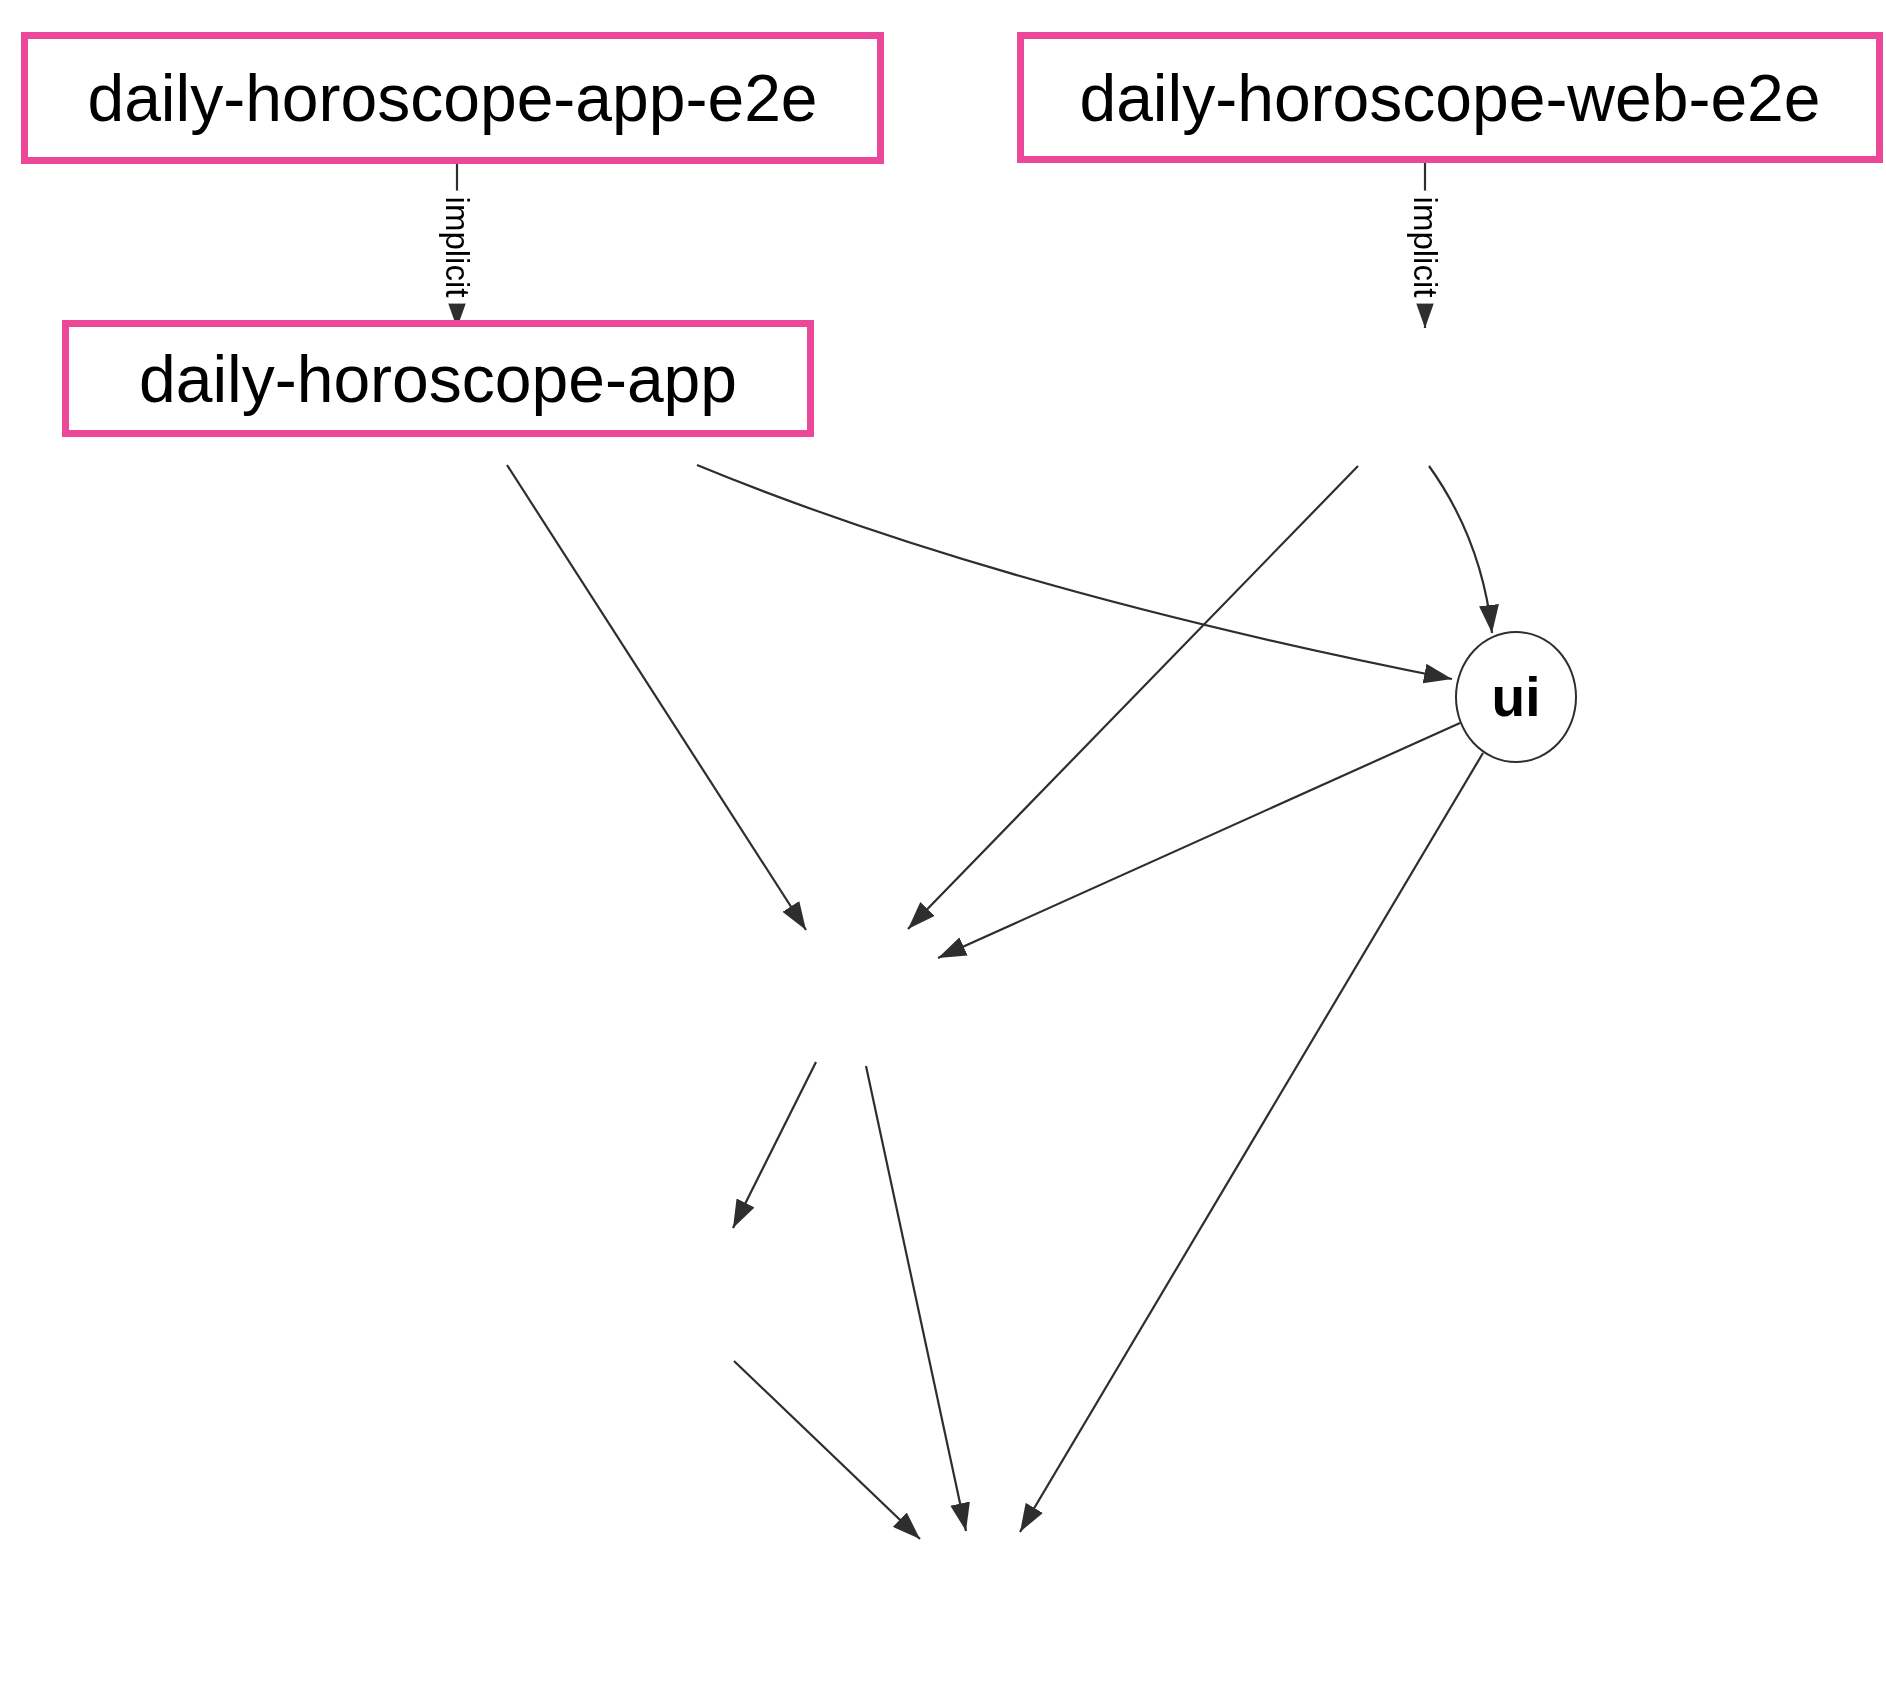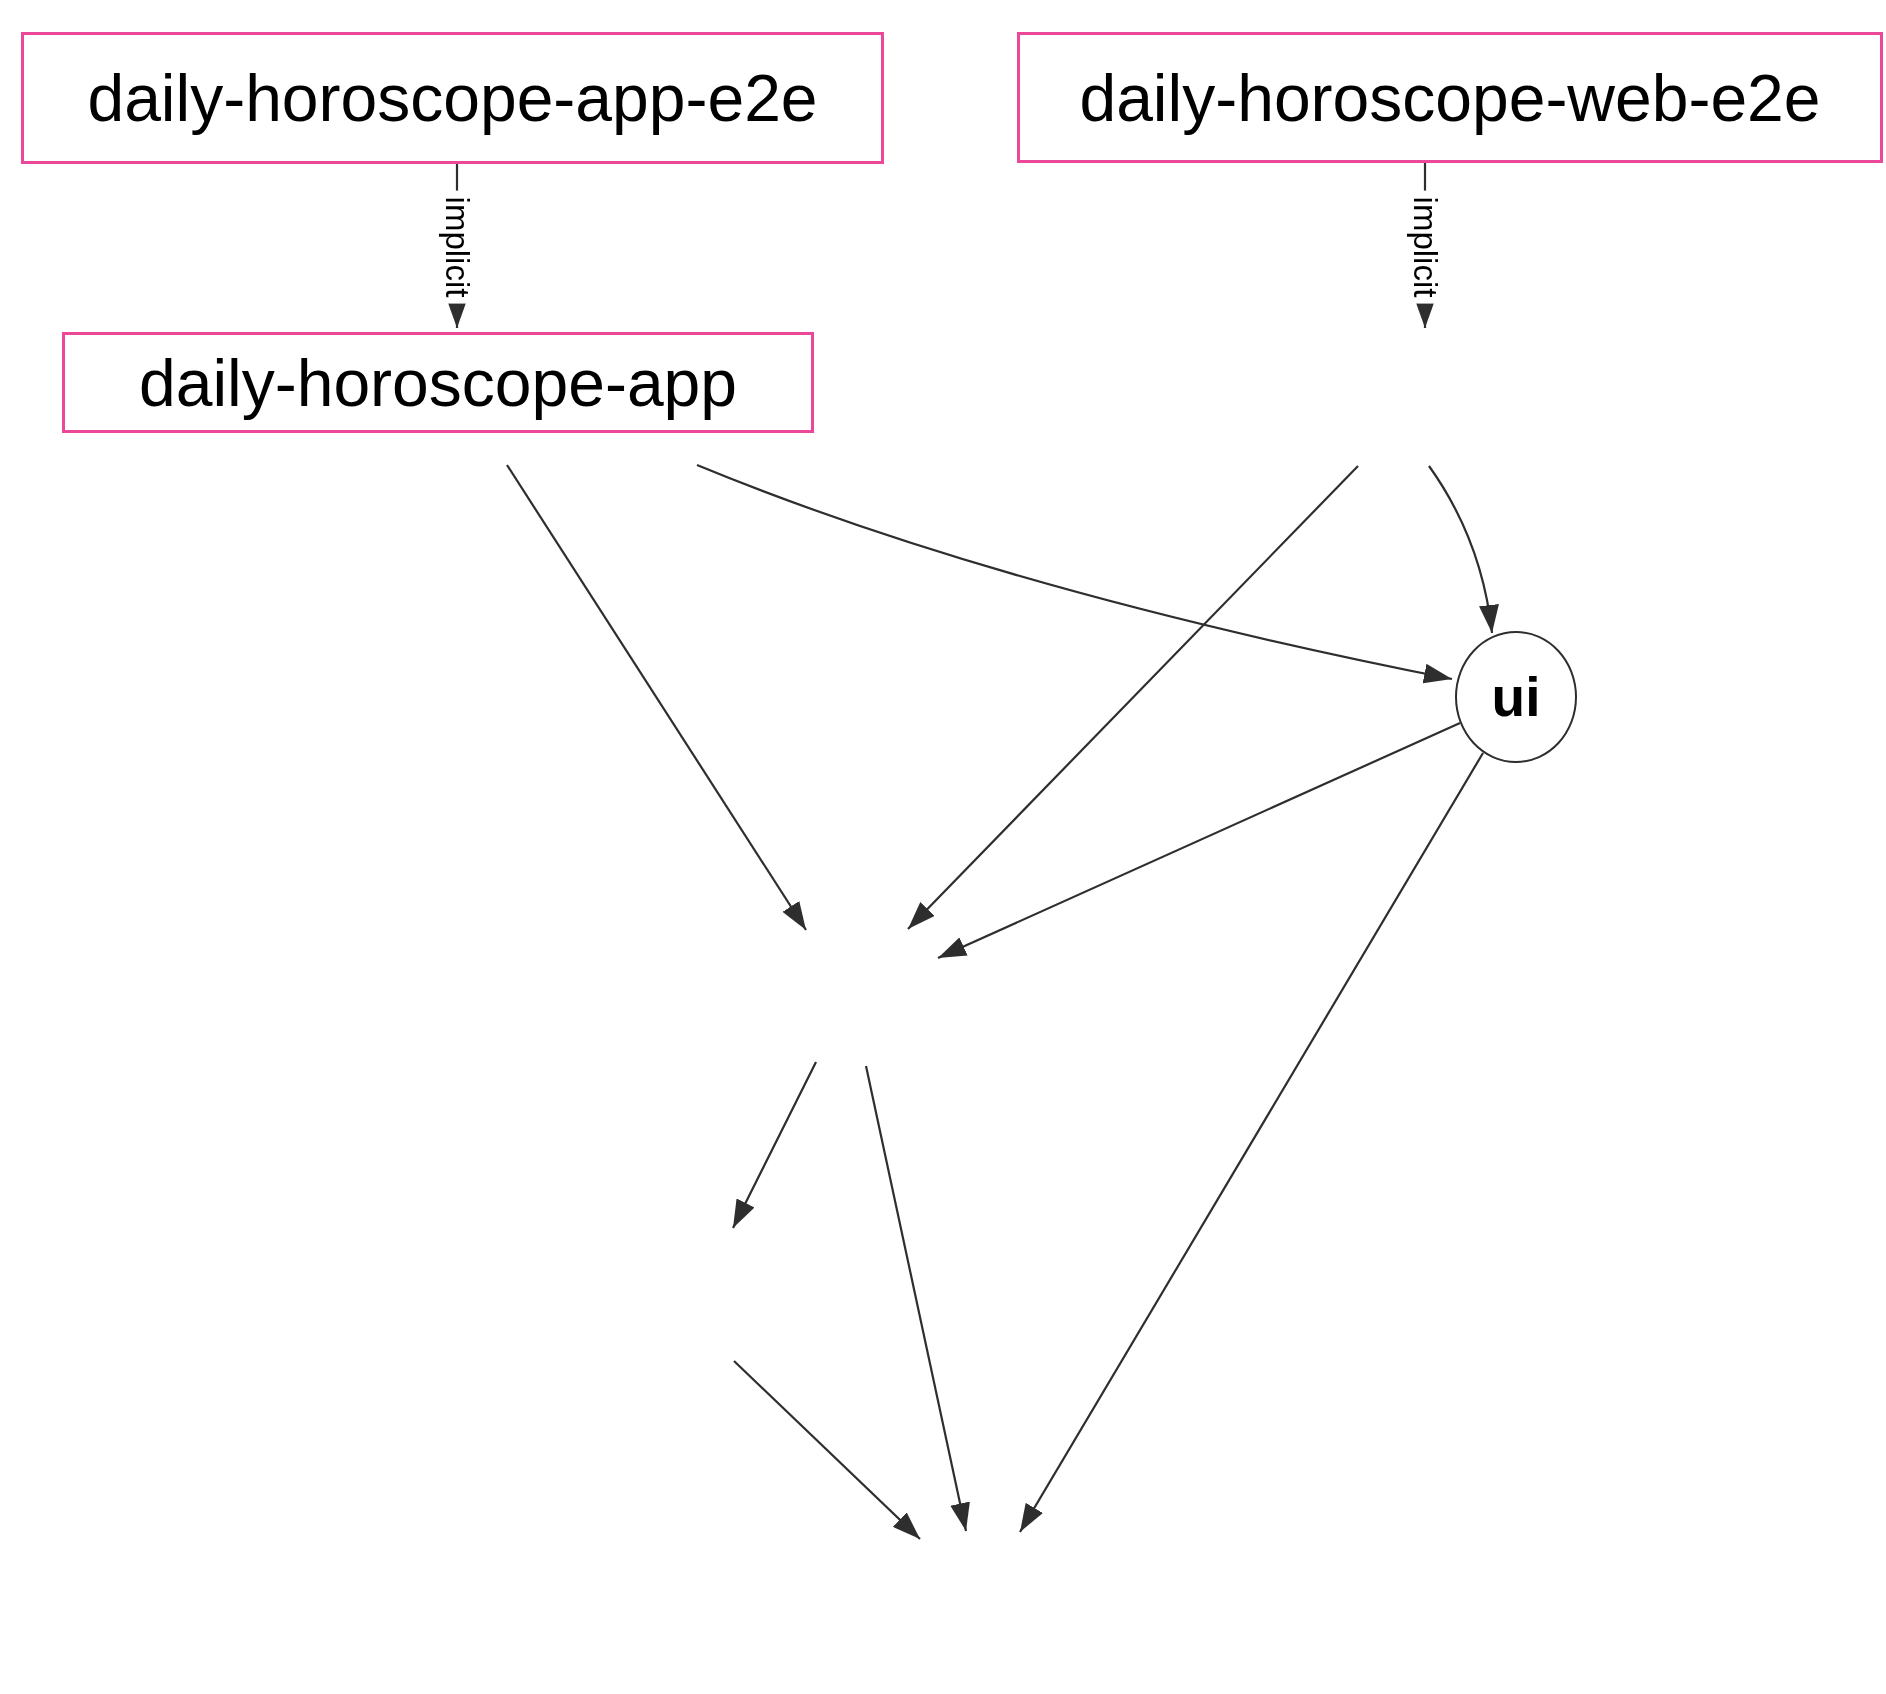--- a/index.html
+++ b/index.html
@@ -16,42 +16,42 @@
     position:absolute;
     display:flex;
     align-items:center;
     justify-content:center;
     background:#ffffff;
     color:#000000;
     box-sizing:border-box;
     white-space:nowrap;
   }
   .node.rect{
-    border:3px solid #ec4899;
+    border:7px solid #ec4899;
     font-size:66px;
   }
   .node.ellipse{
     border:2.5px solid #2e2e2e;
     border-radius:50%;
     font-size:55px;
     font-weight:bold;
   }
   .edge-label{
     position:absolute;
     transform:translate(-50%,-50%) rotate(90deg);
     font-size:33px;
     color:#000000;
     background:#ffffff;
     padding:4px 6px;
     line-height:1;
   }
   
   .n-app-e2e {left:21px;  top:32px;  width:863px; height:132px;}
   .n-web-e2e {left:997px; top:32px;  width:866px; height:131px;margin-left:20px;}
-  .n-app     {left:62px;  top:332px; width:752px; height:101px;}
+  .n-app     {left:62px;  top:320px; width:752px; height:117px;}
   .n-web     {left:1068px;top:332px; width:722px; height:134px;}
   .n-ui      {left:1455px;top:631px; width:122px; height:132px;}
   .n-store   {left:753px; top:933px; width:196px; height:134px;}
   .n-services{left:522px; top:1232px;width:296px; height:136px;}
   .n-models  {left:853px; top:1536px;width:260px; height:134px;}
   .l-implicit-1{left:457px; top:247px;}
   .l-implicit-2{left:1425px;top:247px;}
 </style>
 </head>
 <body>

